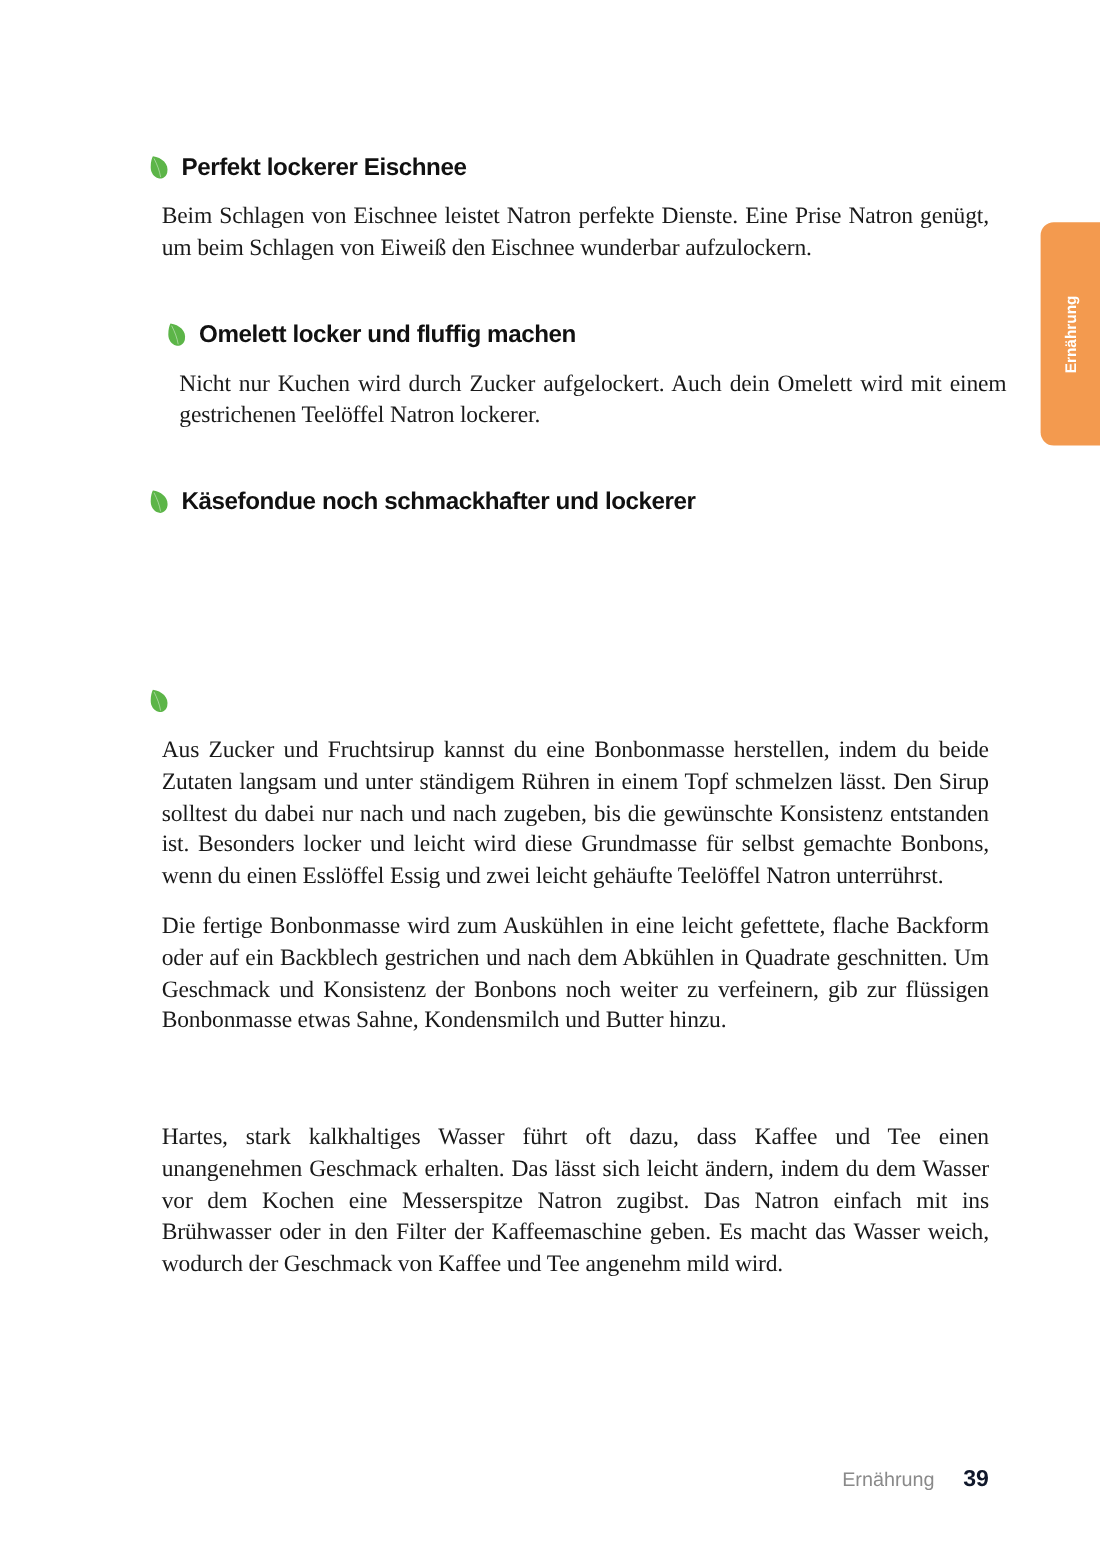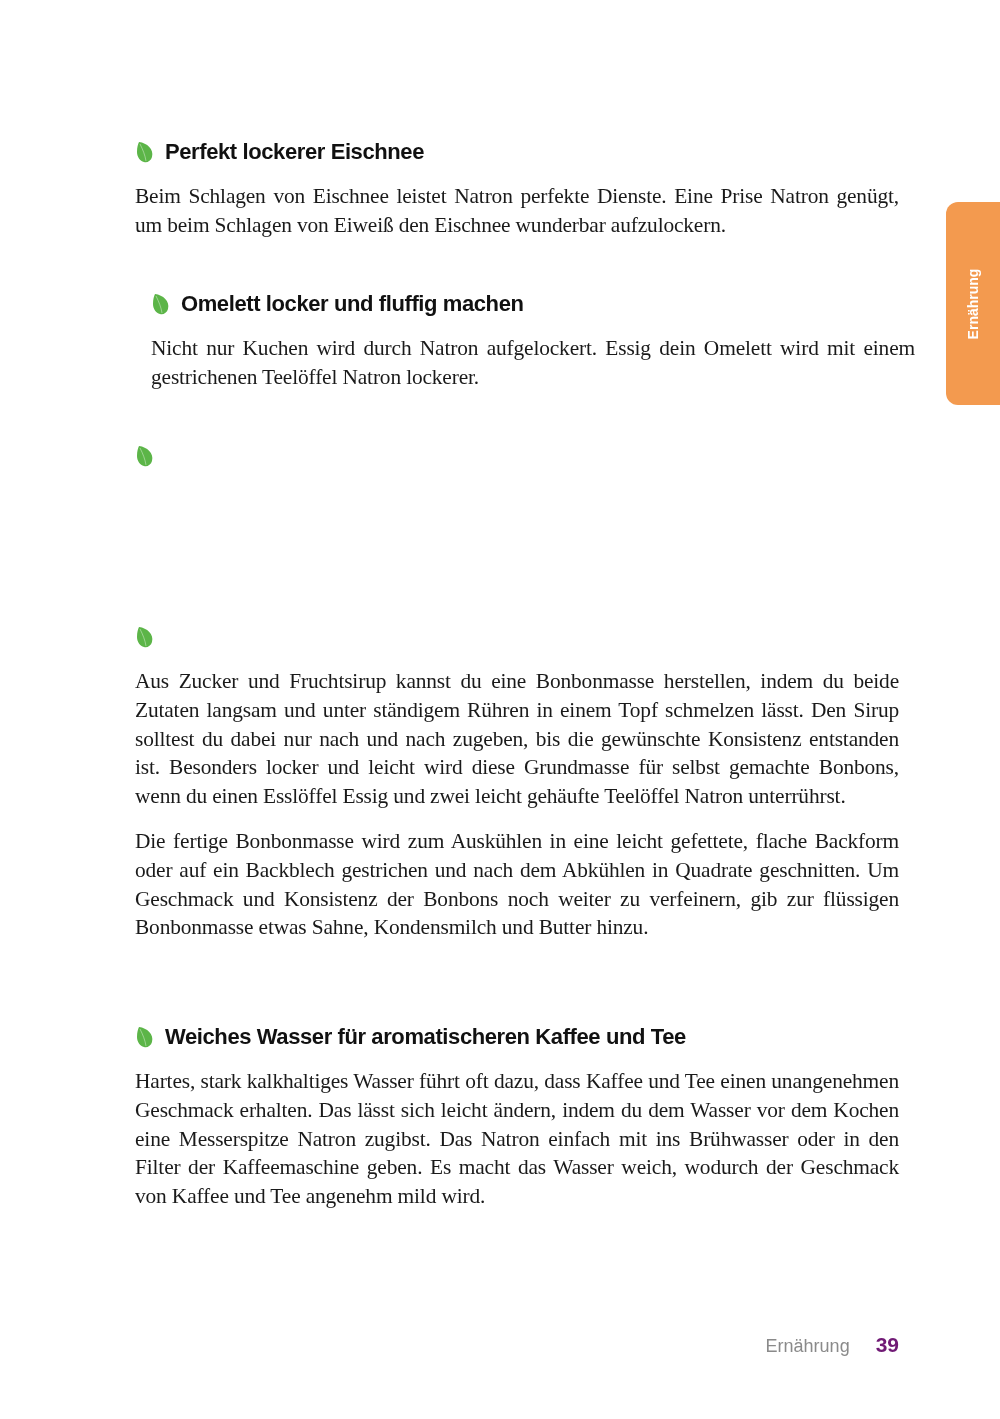--- a/index.html
+++ b/index.html
@@ -32,21 +32,21 @@
       width: 20px; height: 22px;
       margin-right: 10px;
       flex: 0 0 auto;
       display: inline-block;
     }
     .para {
       font-family: "Liberation Serif", serif;
       font-size: 21.4px;
       line-height: 28.8px;
       text-align: justify;
-      margin: 0 0 16px 0;
+      margin: 0 0 16px 12px;
       color: #1a1a1a;
       letter-spacing: -0.15px;
     }
     .s1 { position: absolute; top: 0; left: 0; width: 764px; }
     .s2 { position: absolute; top: 152px; left: 16px; width: 764px; }
     .s3 { position: absolute; top: 304px; left: 0; width: 764px; }
     .s4 { position: absolute; top: 485px; left: 0; width: 764px; }
     .s5 { position: absolute; top: 885px; left: 0; width: 764px; }
 
     .side-tab {
@@ -75,21 +75,21 @@
       font-family: "Liberation Sans", sans-serif;
     }
     .footer-section {
       font-size: 18px;
       color: #8a8a8a;
       margin-right: 26px;
     }
     .footer-page {
       font-size: 21px;
       font-weight: bold;
-      color: #701a75;
+      color: #0f172a;
     }
   </style>
 </head>
 <body>
 
 <div class="side-tab">
   <span class="side-tab-label">Ernährung</span>
 </div>
 
 <div class="content">
@@ -106,51 +106,45 @@
   </section>
 
   <section class="section s2">
     <h2 class="heading">
       <svg class="leaf" viewBox="0 0 20 22">
           <path d="M4 1 C12 2 19 8 17 16 C16 20 12 22 9 21 C5 20 2 16 2 11 C2 6 3 3 4 1 Z" fill="#5cb548"></path>
           <path d="M5 3 C8 9 10 14 11 20" stroke="#ffffff" stroke-width="0.8" fill="none" opacity="0.5"></path>
         </svg>
       <span>Omelett locker und fluffig machen</span>
     </h2>
-    <p class="para">Nicht nur Kuchen wird durch Natron aufgelockert. Essig dein Omelett wird mit einem gestrichenen Teelöffel Natron lockerer.</p>
+    <p class="para">Nicht nur Kuchen wird durch Zucker aufgelockert. Auch dein Omelett wird mit einem gestrichenen Teelöffel Natron lockerer.</p>
   </section>
 
   <section class="section s3">
     <h2 class="heading">
       <svg class="leaf" viewBox="0 0 20 22">
           <path d="M4 1 C12 2 19 8 17 16 C16 20 12 22 9 21 C5 20 2 16 2 11 C2 6 3 3 4 1 Z" fill="#5cb548"></path>
           <path d="M5 3 C8 9 10 14 11 20" stroke="#ffffff" stroke-width="0.8" fill="none" opacity="0.5"></path>
         </svg>
+      <span>Käsefondue noch schmackhafter und lockerer</span>
     </h2>
   </section>
 
   <section class="section s4">
     <h2 class="heading">
       <svg class="leaf" viewBox="0 0 20 22">
           <path d="M4 1 C12 2 19 8 17 16 C16 20 12 22 9 21 C5 20 2 16 2 11 C2 6 3 3 4 1 Z" fill="#5cb548"></path>
           <path d="M5 3 C8 9 10 14 11 20" stroke="#ffffff" stroke-width="0.8" fill="none" opacity="0.5"></path>
         </svg>
     </h2>
     <p class="para">Aus Zucker und Fruchtsirup kannst du eine Bonbonmasse herstellen, indem du beide Zutaten langsam und unter ständigem Rühren in einem Topf schmelzen lässt. Den Sirup solltest du dabei nur nach und nach zugeben, bis die gewünschte Konsistenz entstanden ist. Besonders locker und leicht wird diese Grundmasse für selbst gemachte Bonbons, wenn du einen Esslöffel Essig und zwei leicht gehäufte Teelöffel Natron unterrührst.</p>
     <p class="para">Die fertige Bonbonmasse wird zum Auskühlen in eine leicht gefettete, flache Backform oder auf ein Backblech gestrichen und nach dem Abkühlen in Quadrate geschnitten. Um Geschmack und Konsistenz der Bonbons noch weiter zu verfeinern, gib zur flüssigen Bonbonmasse etwas Sahne, Kondensmilch und Butter hinzu.</p>
   </section>
 
   <section class="section s5">
-    <h2 class="heading">
-      <svg class="leaf" viewBox="0 0 20 22">
-          <path d="M4 1 C12 2 19 8 17 16 C16 20 12 22 9 21 C5 20 2 16 2 11 C2 6 3 3 4 1 Z" fill="#5cb548"></path>
-          <path d="M5 3 C8 9 10 14 11 20" stroke="#ffffff" stroke-width="0.8" fill="none" opacity="0.5"></path>
-        </svg>
-      <span>Weiches Wasser für aromatischeren Kaffee und Tee</span>
-    </h2>
     <p class="para">Hartes, stark kalkhaltiges Wasser führt oft dazu, dass Kaffee und Tee einen unangenehmen Geschmack erhalten. Das lässt sich leicht ändern, indem du dem Wasser vor dem Kochen eine Messerspitze Natron zugibst. Das Natron einfach mit ins Brühwasser oder in den Filter der Kaffeemaschine geben. Es macht das Wasser weich, wodurch der Geschmack von Kaffee und Tee angenehm mild wird.</p>
   </section>
 
 </div>
 
 <div class="footer">
   <span class="footer-section">Ernährung</span>
   <span class="footer-page">39</span>
 </div>
 

